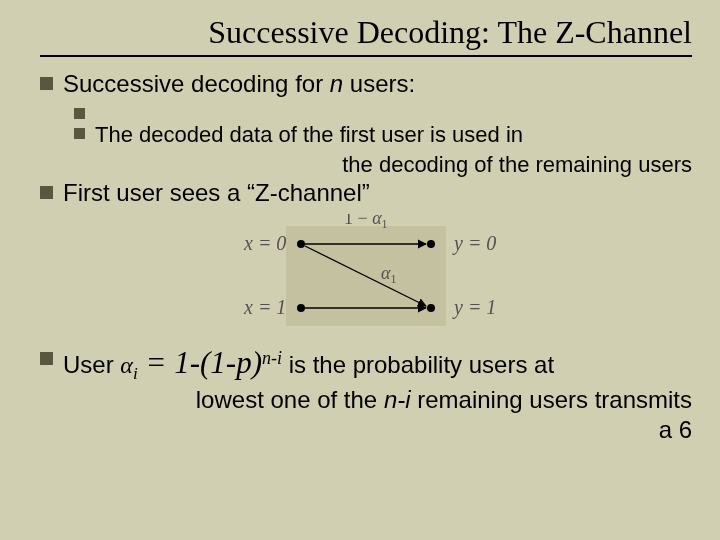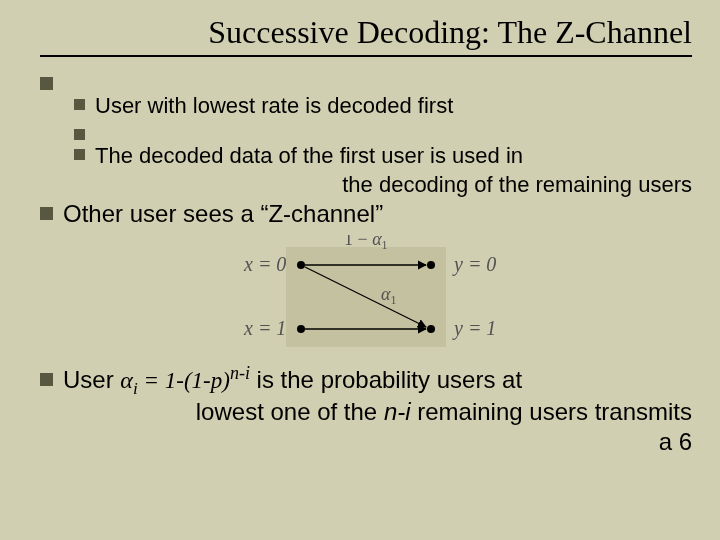--- a/index.html
+++ b/index.html
@@ -61,62 +61,61 @@
   .sq-sm {
     width: 11px;
     height: 11px;
     margin-top: 7px;
   }
   .ital { font-style: italic; }
   .serif { font-family: "Times New Roman", Times, serif; }
   .formula {
     font-family: "Times New Roman", Times, serif;
     font-style: italic;
-    font-size: 23px;
+    font-size: 31px;
   }
   .sup { font-size: 0.75em; vertical-align: super; line-height: 0; }
   .sub { font-size: 0.72em; vertical-align: sub; line-height: 0; }
   .diagram-wrap {
     display: flex;
     justify-content: center;
     margin: 6px 0 10px 0;
   }
   svg { display: block; }
 </style>
 </head>
 <body>
 
 <div class="slide">
 
   <div class="title">Successive Decoding: The Z-Channel</div>
 
   <div class="bullet-row level1">
     <span class="sq"></span>
+    <span>
+      <span>Successive decoding for </span><span class="ital">n</span><span> users:</span>
+    </span>
   </div>
 
-  <div class="bullet-row level2">
-    <span class="sq sq-sm"></span>
-    <span>User with lowest rate is decoded first</span>
-  </div>
 
   <div class="bullet-row level2">
     <span class="sq sq-sm"></span>
   </div>
 
   <div class="bullet-row level2">
     <span class="sq sq-sm"></span>
     <span>The decoded data of the first user is used in</span>
   </div>
   <div class="indent-cont-2">
     <span>the decoding of the remaining users</span>
   </div>
 
   <div class="bullet-row level1">
     <span class="sq"></span>
-    <span>Other user sees a “Z-channel”</span>
+    <span>First user sees a “Z-channel”</span>
   </div>
 
   <div class="diagram-wrap">
     <svg width="360" height="120" viewBox="0 0 360 120">
 
       <rect x="100" y="12" width="160" height="100" fill="#c4c1a0" stroke="none"></rect>
 
       <circle cx="115" cy="30" r="4" fill="#000"></circle>
       <circle cx="245" cy="30" r="4" fill="#000"></circle>
       <circle cx="115" cy="94" r="4" fill="#000"></circle>

